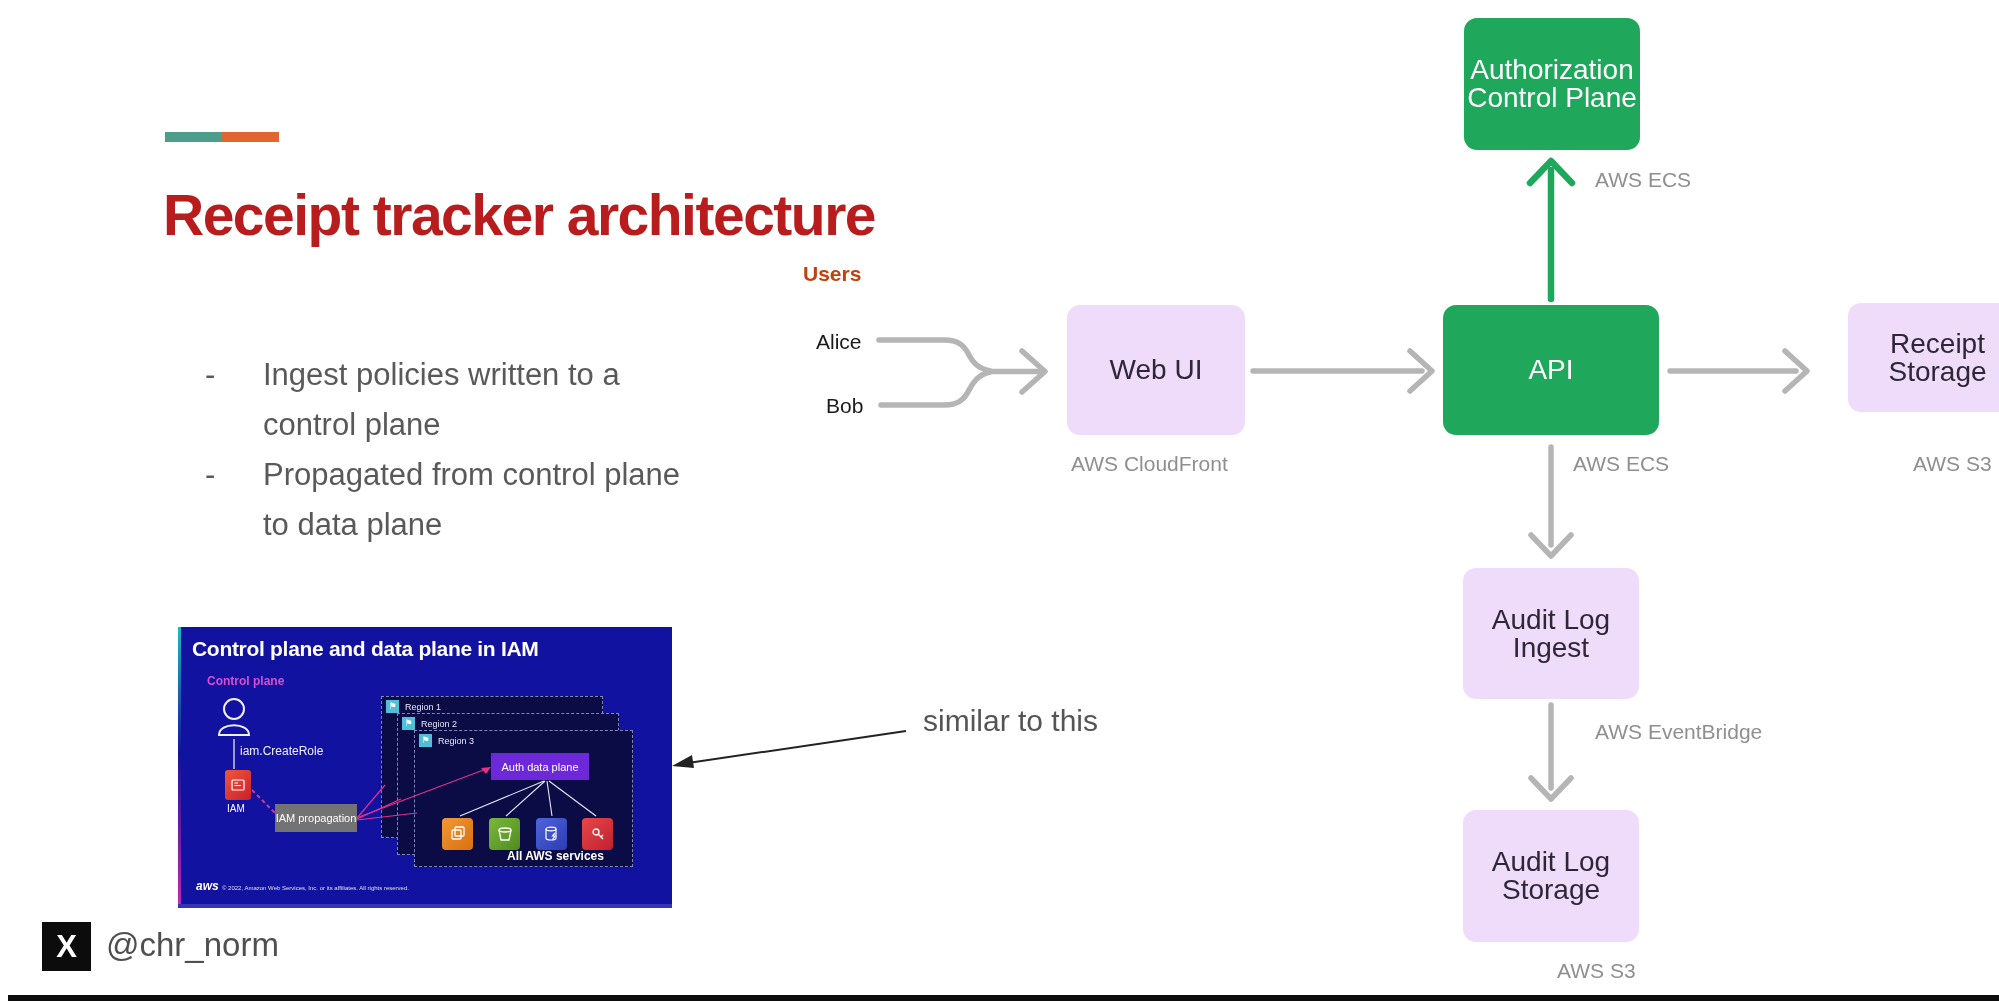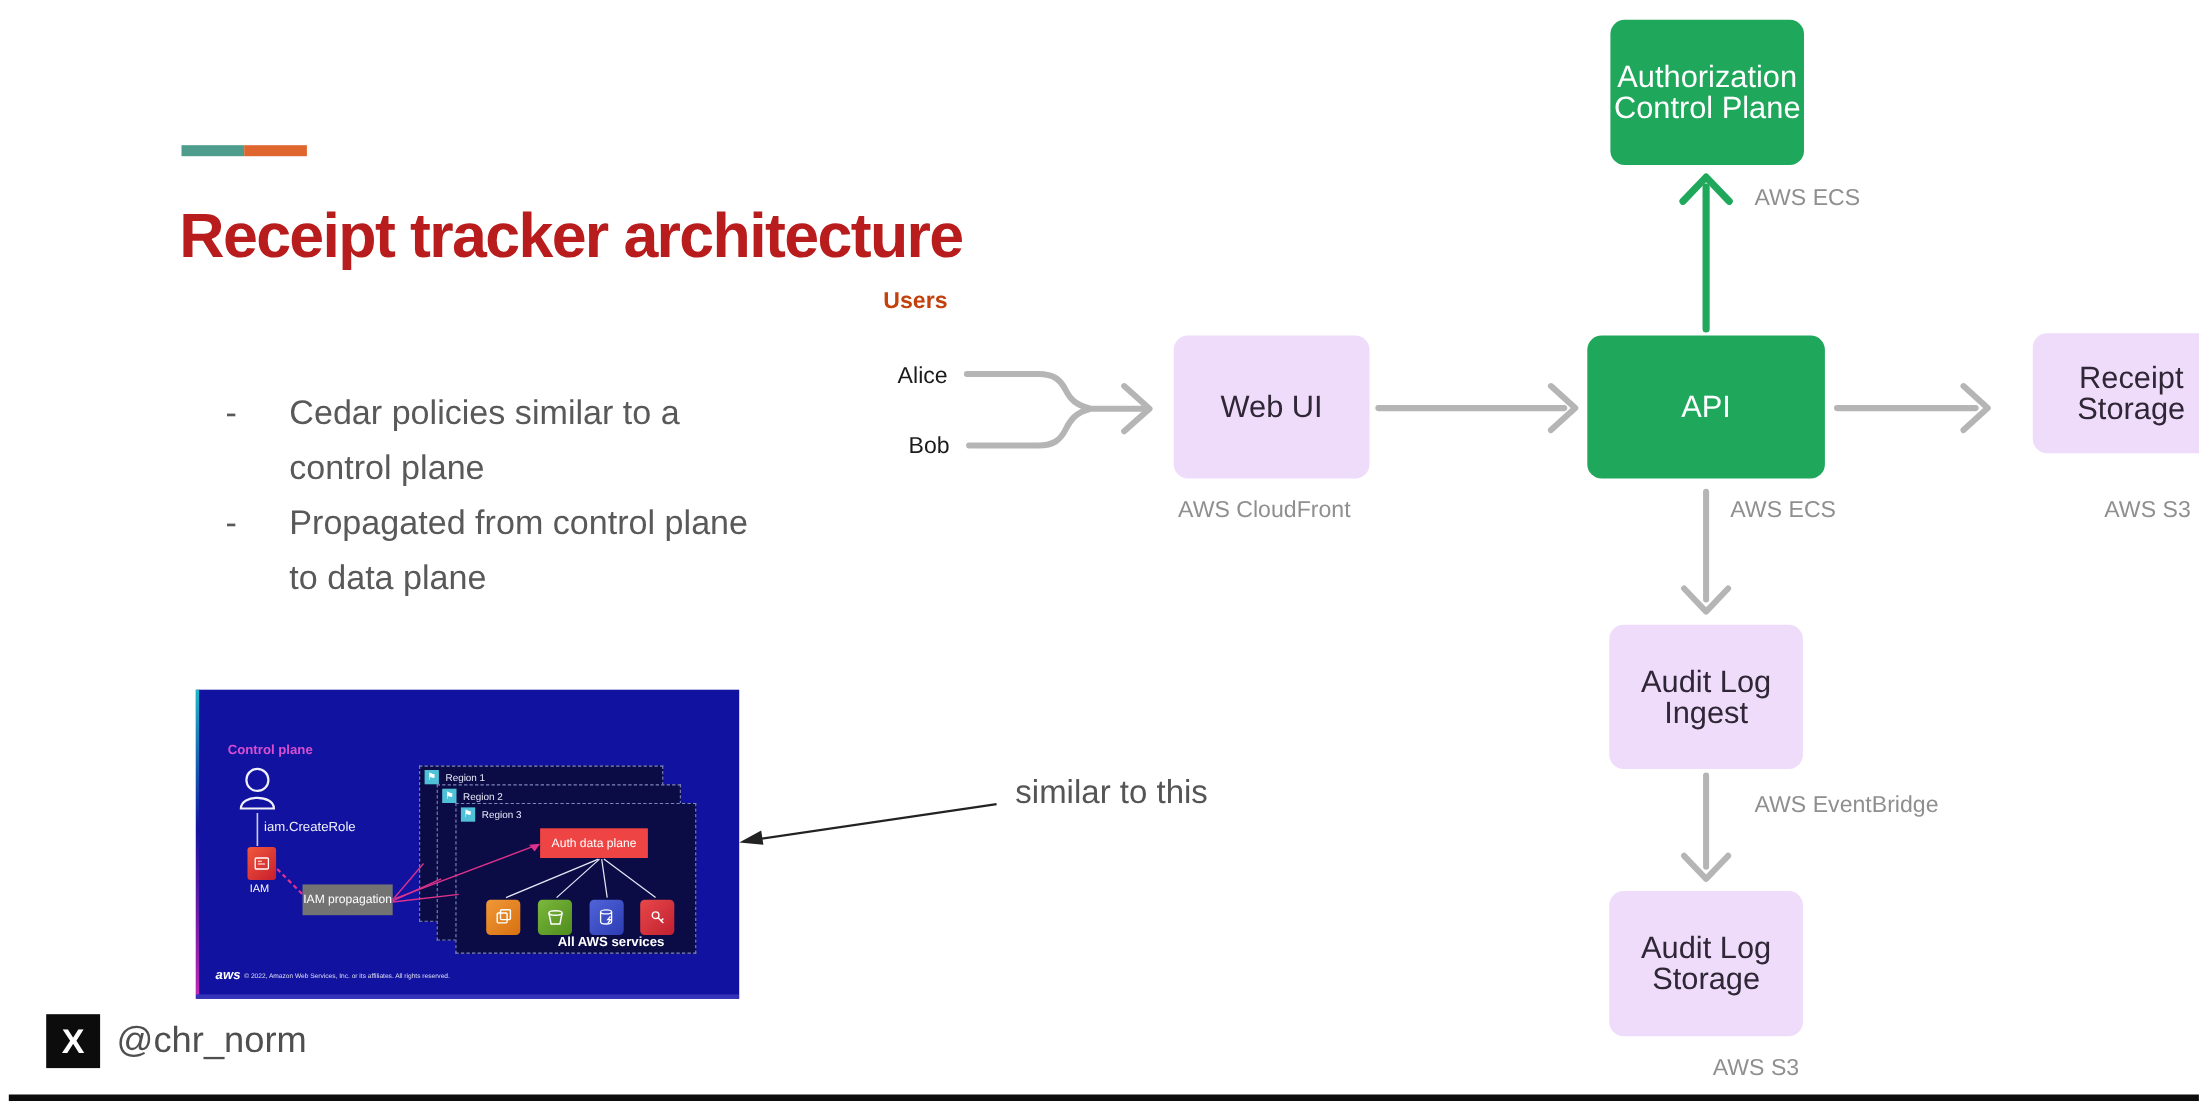--- a/index.html
+++ b/index.html
@@ -64,21 +64,21 @@
                  background:linear-gradient(180deg,#20b8c8 0%,#1212a0 45%,#c428b4 100%); }
   .embed .e-title { position:absolute; left:14px; top:10px; font-size:21px; font-weight:bold; color:#ffffff; letter-spacing:-0.3px; }
   .embed .e-cp { position:absolute; left:29px; top:47px; font-size:12px; font-weight:bold; color:#d74fd0; }
   .embed .e-dp { position:absolute; left:290px; top:47px; font-size:16px; font-weight:normal; color:#6b82e8;margin-top:48px; }
   .embed .e-createrole { position:absolute; left:62px; top:117px; font-size:12px; color:#f0f0fa; }
   .embed .iam-box { position:absolute; left:47px; top:143px; width:26px; height:30px; background:linear-gradient(135deg,#f0583c,#c81e2e); border-radius:3px;
                     display:flex; align-items:center; justify-content:center; }
   .embed .e-iam { position:absolute; left:49px; top:176px; font-size:10px; color:#ffffff; }
   .embed .prop-box { position:absolute; left:97px; top:177px; width:82px; height:28px; background:#737373; color:#ffffff;
                      font-size:11px; display:flex; align-items:center; justify-content:center; }
-  .embed .adp-box { position:absolute; left:313px; top:126px; width:98px; height:27px; background:#ef4444; color:#ffffff;
+  .embed .adp-box { position:absolute; left:313px; top:126px; width:98px; height:27px; background:#6d28d9; color:#ffffff;
                     font-size:11px; display:flex; align-items:center; justify-content:center; }
   .embed .region { position:absolute; background:#0b0c45; border:1px dashed rgba(165,175,225,0.75); }
   .embed .r1 { left:203px; top:69px;  width:222px; height:142px; }
   .embed .r2 { left:219px; top:86px;  width:222px; height:142px; }
   .embed .r3 { left:236px; top:103px; width:219px; height:137px; }
   .embed .flag { position:absolute; left:4px; top:3px; width:13px; height:13px; background:#50c0d8; color:#ffffff;
                  font-size:9px; line-height:13px; text-align:center; }
   .embed .rlabel { position:absolute; left:23px; top:5px; font-size:9px; color:#e8e8f8; }
   .embed .svc { position:absolute; top:191px; width:31px; height:32px; border-radius:4px; display:flex; align-items:center; justify-content:center; }
   .embed .svc-1 { left:264px; background:linear-gradient(135deg,#f09838,#d87010); }
@@ -98,21 +98,21 @@
   <div class="accent">
     <span class="teal"></span>
     <span class="orange"></span>
   </div>
 
   <h1 class="title">Receipt tracker architecture</h1>
 
   <ul class="bullets">
     <li>
       <span class="marker">-</span>
-      <span class="btext">Cedar policies similar to a control plane</span>
+      <span class="btext">Ingest policies written to a control plane</span>
     </li>
     <li>
       <span class="marker">-</span>
       <span class="btext">Propagated from control plane to data plane</span>
     </li>
   </ul>
 
   <div class="users-heading">Users</div>
   <div class="user-name user-alice">Alice</div>
   <div class="user-name user-bob">Bob</div>
@@ -167,20 +167,21 @@
       <path d="M 1530 183 L 1551 161 L 1572 183"></path>
     </g>
     <g>
       <path d="M 906 731 L 688 763" stroke="#222222" stroke-width="2" fill="none"></path>
       <polygon points="672,766 692,755 694,768" fill="#222222"></polygon>
     </g>
   </svg>
 
   <div class="embed">
     <div class="edge"></div>
+    <div class="e-title">Control plane and data plane in IAM</div>
     <div class="e-cp">Control plane</div>
     <div class="e-dp">Data plane</div>
 
     <div class="region r1">
       <span class="flag">⚑</span>
       <span class="rlabel">Region 1</span>
     </div>
     <div class="region r2">
       <span class="flag">⚑</span>
       <span class="rlabel">Region 2</span>

